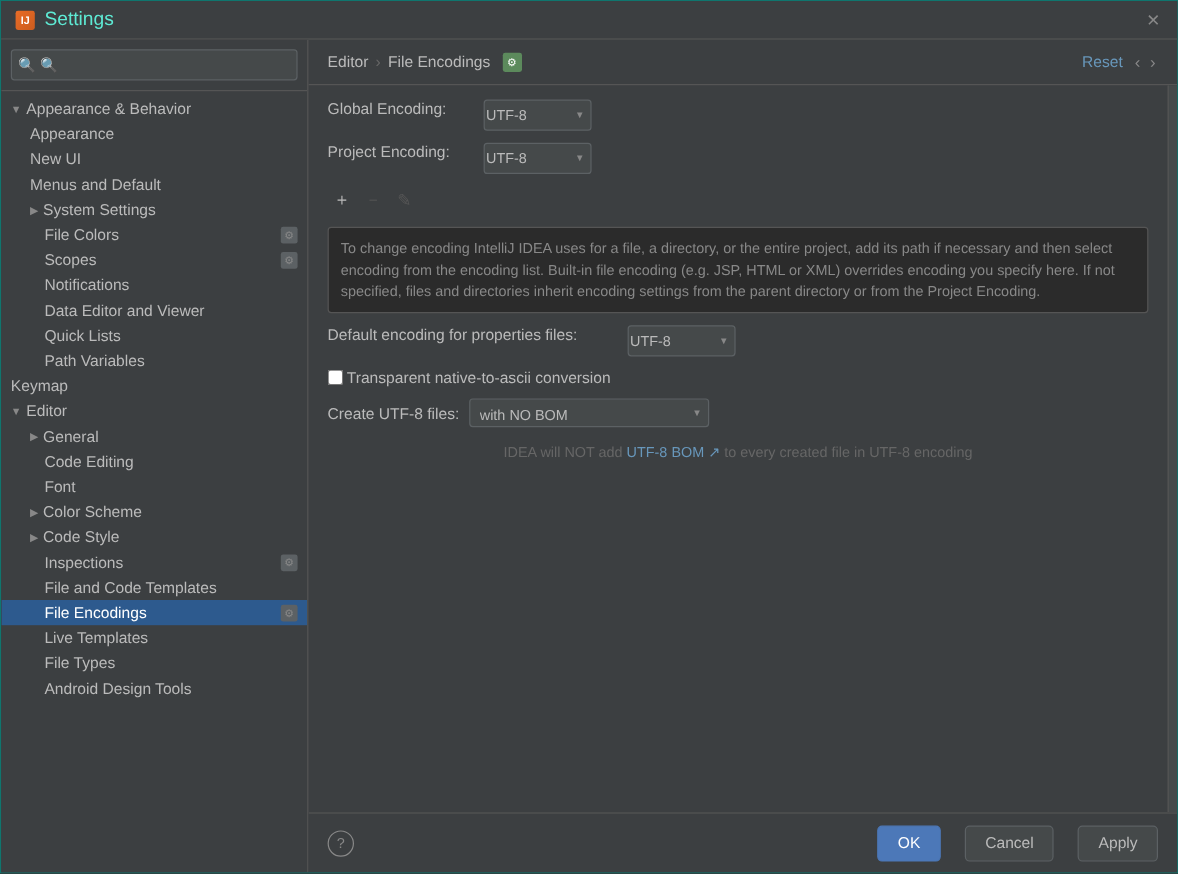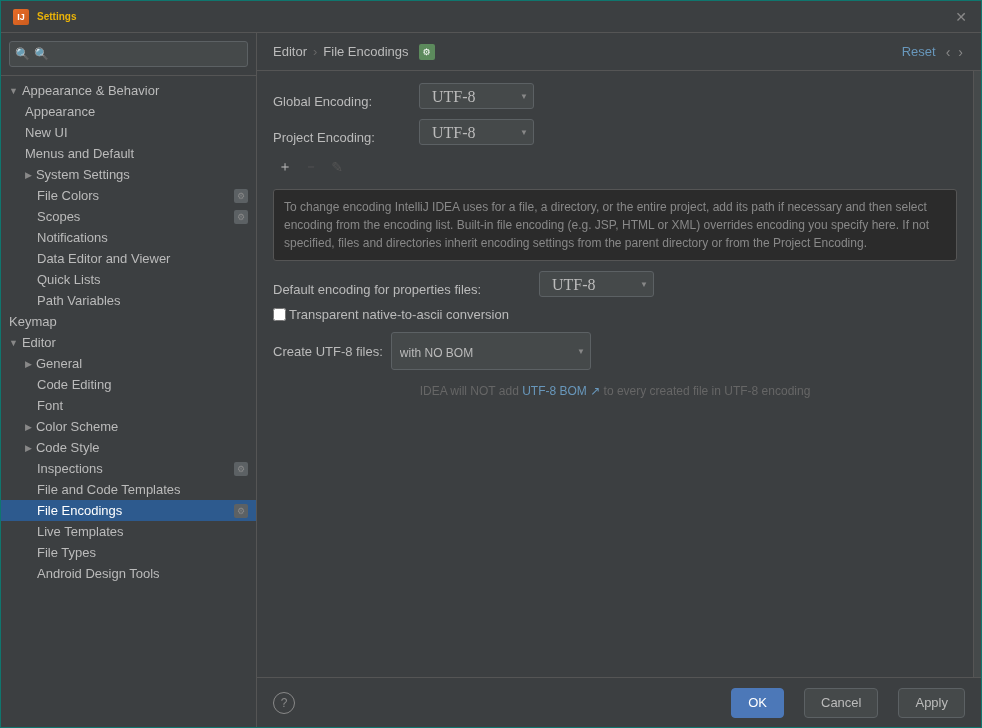--- a/index.html
+++ b/index.html
@@ -46,23 +46,22 @@
       border-radius: 2px;
       display: flex;
       align-items: center;
       justify-content: center;
       font-size: 9px;
       font-weight: bold;
       color: white;
     }
 
     .title-text {
-      color: #eab308;
-      font-size: 10px;
-      font-weight: bold;
+      color: #5eead4;
+      font-size: 16px;
     }
 
     .close-btn {
       width: 16px;
       height: 16px;
       cursor: pointer;
       color: #888;
       font-size: 14px;
       display: flex;
       align-items: center;
@@ -247,44 +246,43 @@
       flex: 1;
       overflow-y: auto;
       padding: 12px 16px;
       display: flex;
       flex-direction: column;
       gap: 10px;
     }
 
     .form-row {
       display: flex;
-      align-items: flex-end;
-      gap: 16px;
+      align-items: flex-start;
+      gap: 0;
     }
 
     .form-label {
       color: #bbb;
       font-size: 13px;
       min-width: 130px;
     }
 
     .select-dropdown {
       background: #45494a;
       border: 1px solid #5c6164;
       border-radius: 3px;
-      padding: 3px 24px 3px 12px;
-      color: #bbb;
-      font-size: 16px;
+      padding: 3px 24px 3px 1px;
+      color: #bbb;
+      font-size: 12px;
       cursor: pointer;
       appearance: none;
       -webkit-appearance: none;
       position: relative;
       height: 26px;
       outline: none;
-      font-family: Liberation Serif, serif;
     }
 
     .select-wrap {
       position: relative;
       display: inline-block;
     }
 
     .select-wrap::after {
       content: '▼';
       position: absolute;
@@ -403,21 +401,21 @@
     .create-select {
       background: #45494a;
       border: 1px solid #5c6164;
       border-radius: 3px;
       padding: 3px 24px 0 8px;
       color: #bbb;
       font-size: 12px;
       cursor: pointer;
       appearance: none;
       -webkit-appearance: none;
-      height: 38px;
+      height: 24px;
       outline: none;
       min-width: 200px;
     }
 
     .bom-select-wrap {
       position: relative;
       display: inline-block;
     }
     .bom-select-wrap::after {
       content: '▼';

